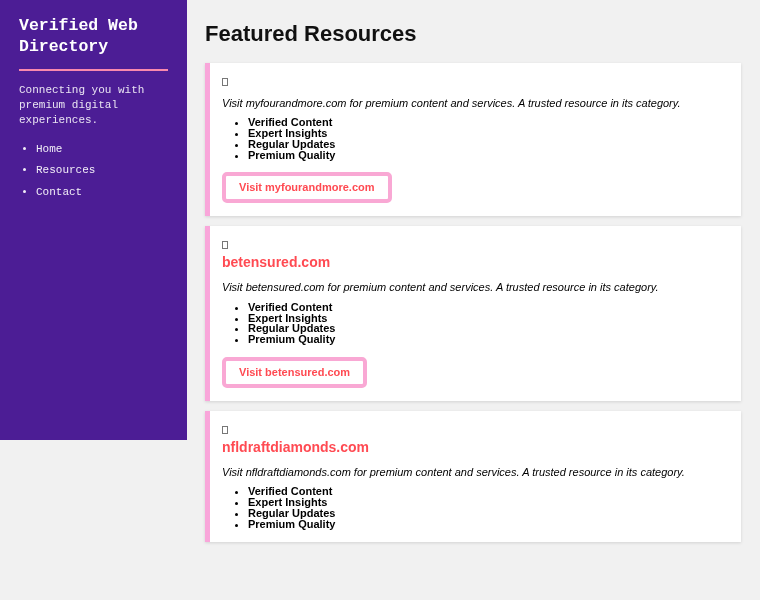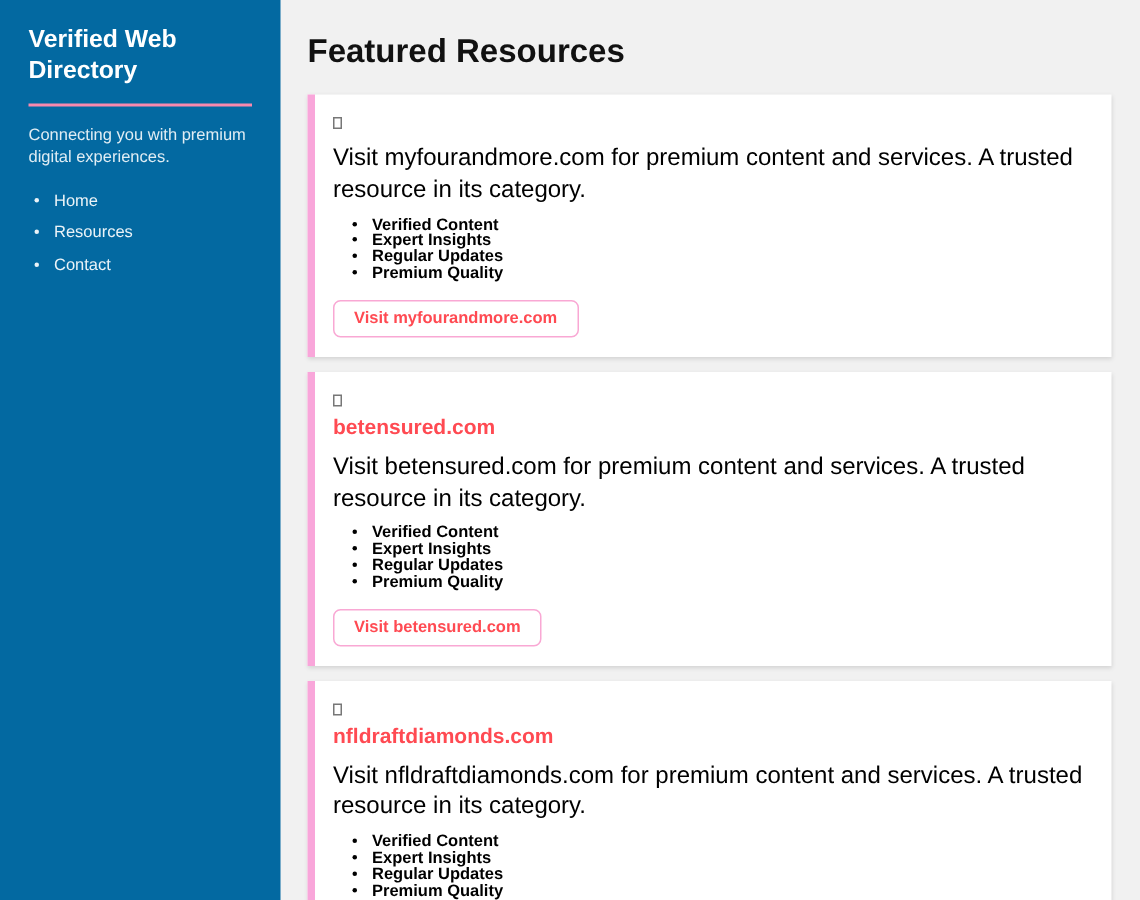--- a/index.html
+++ b/index.html
@@ -10,24 +10,25 @@
     overflow: hidden;
     display: flex;
     background: #f1f1f1;
     font-family: "Liberation Sans", sans-serif;
   }
 
   
   .sidebar {
     width: 187px;
     min-width: 187px;
-    height: 600px;
-    background: #0369a1;
+    height: 440px;
+    background: #4c1d95;
     color: #ffffff;
     padding: 16px 19px 0 19px;
+    font-family: Liberation Mono, monospace;
   }
   .sidebar-title {
     margin: 0;
     font-size: 16.5px;
     font-weight: bold;
     line-height: 1.25;
     color: #ffffff;
     padding-bottom: 12px;
     border-bottom: 2px solid #f989ae;
   }
@@ -77,23 +78,24 @@
     margin: 2px 0 5px 0;
   }
   .card-title {
     margin: 0;
     font-size: 14px;
     font-weight: bold;
     color: #ff4a52;
   }
   .card-desc {
     margin: 10px 0 0 0;
-    font-size: 16px;
+    font-size: 11px;
     line-height: 1.3;
     color: #000000;
+    font-style: italic;
   }
   .card-features {
     margin: 7px 0 0 0;
     padding-left: 26px;
     list-style: disc;
     font-weight: bold;
   }
   .card-features li {
     font-size: 11px;
     line-height: 10.8px;
@@ -101,21 +103,21 @@
   }
   .visit-button {
     display: inline-block;
     margin-top: 12px;
     padding: 5px 13px 6px 13px;
     font-family: "Liberation Sans", sans-serif;
     font-size: 11px;
     font-weight: bold;
     color: #ff4a52;
     background: #ffffff;
-    border: 1px solid #f9a8d4;
+    border: 4px solid #f9a8d4;
     border-radius: 5px;
     cursor: pointer;
   }
 </style>
 </head>
 <body>
 
 <aside class="sidebar">
   <h1 class="sidebar-title">Verified Web Directory</h1>
   <p class="sidebar-tagline">Connecting you with premium digital experiences.</p>

